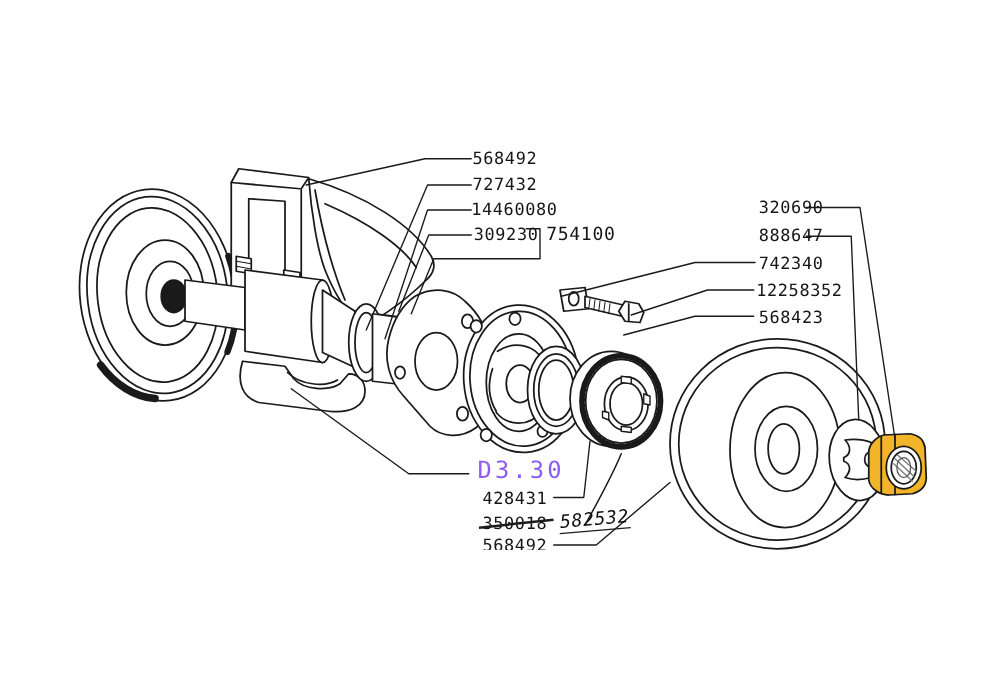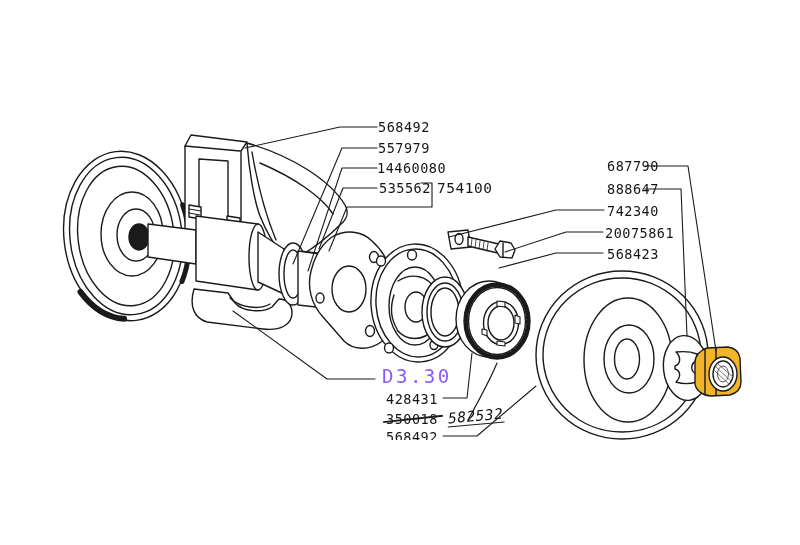--- a/index.html
+++ b/index.html
@@ -162,29 +162,29 @@
       M604,210 H556 L449,237
       M603,232 H566 L505,252
       M603,253 H556 L499,268
       M375,379 H327 L233,311
       M443,398 H467 L472,353
       M443,436 H477 L536,386"></path>
     <path stroke-width="1.2" d="M468,420 C478,402 490,380 497,363"></path>
   </svg>
 
   <div class="label" style="left:378px;top:119px">568492</div>
-  <div class="label" style="left:378px;top:140px">557979</div>
+  <div class="label" style="left:378px;top:140px">727432</div>
   <div class="label" style="left:377px;top:160px">14460080</div>
-  <div class="label" style="left:379px;top:180px">535562</div>
+  <div class="label" style="left:379px;top:180px">309230</div>
   <div class="label" style="left:437px;top:180px;font-size:14.5px">754100</div>
 
-  <div class="label" style="left:607px;top:158px">687790</div>
+  <div class="label" style="left:607px;top:158px">320690</div>
   <div class="label" style="left:607px;top:181px">888647</div>
   <div class="label" style="left:607px;top:203px">742340</div>
-  <div class="label" style="left:605px;top:225px">20075861</div>
+  <div class="label" style="left:605px;top:225px">12258352</div>
   <div class="label" style="left:607px;top:246px">568423</div>
 
   <div class="label label-lg" style="left:382px;top:368px">D3.30</div>
   <div class="label" style="left:386px;top:391px">428431</div>
   <div class="label struck" style="left:386px;top:411px">350018</div>
   <div class="label handwritten" style="left:447px;top:408px">582532</div>
   <div class="label" style="left:386px;top:429px">568492</div>
 
 </div>
 

